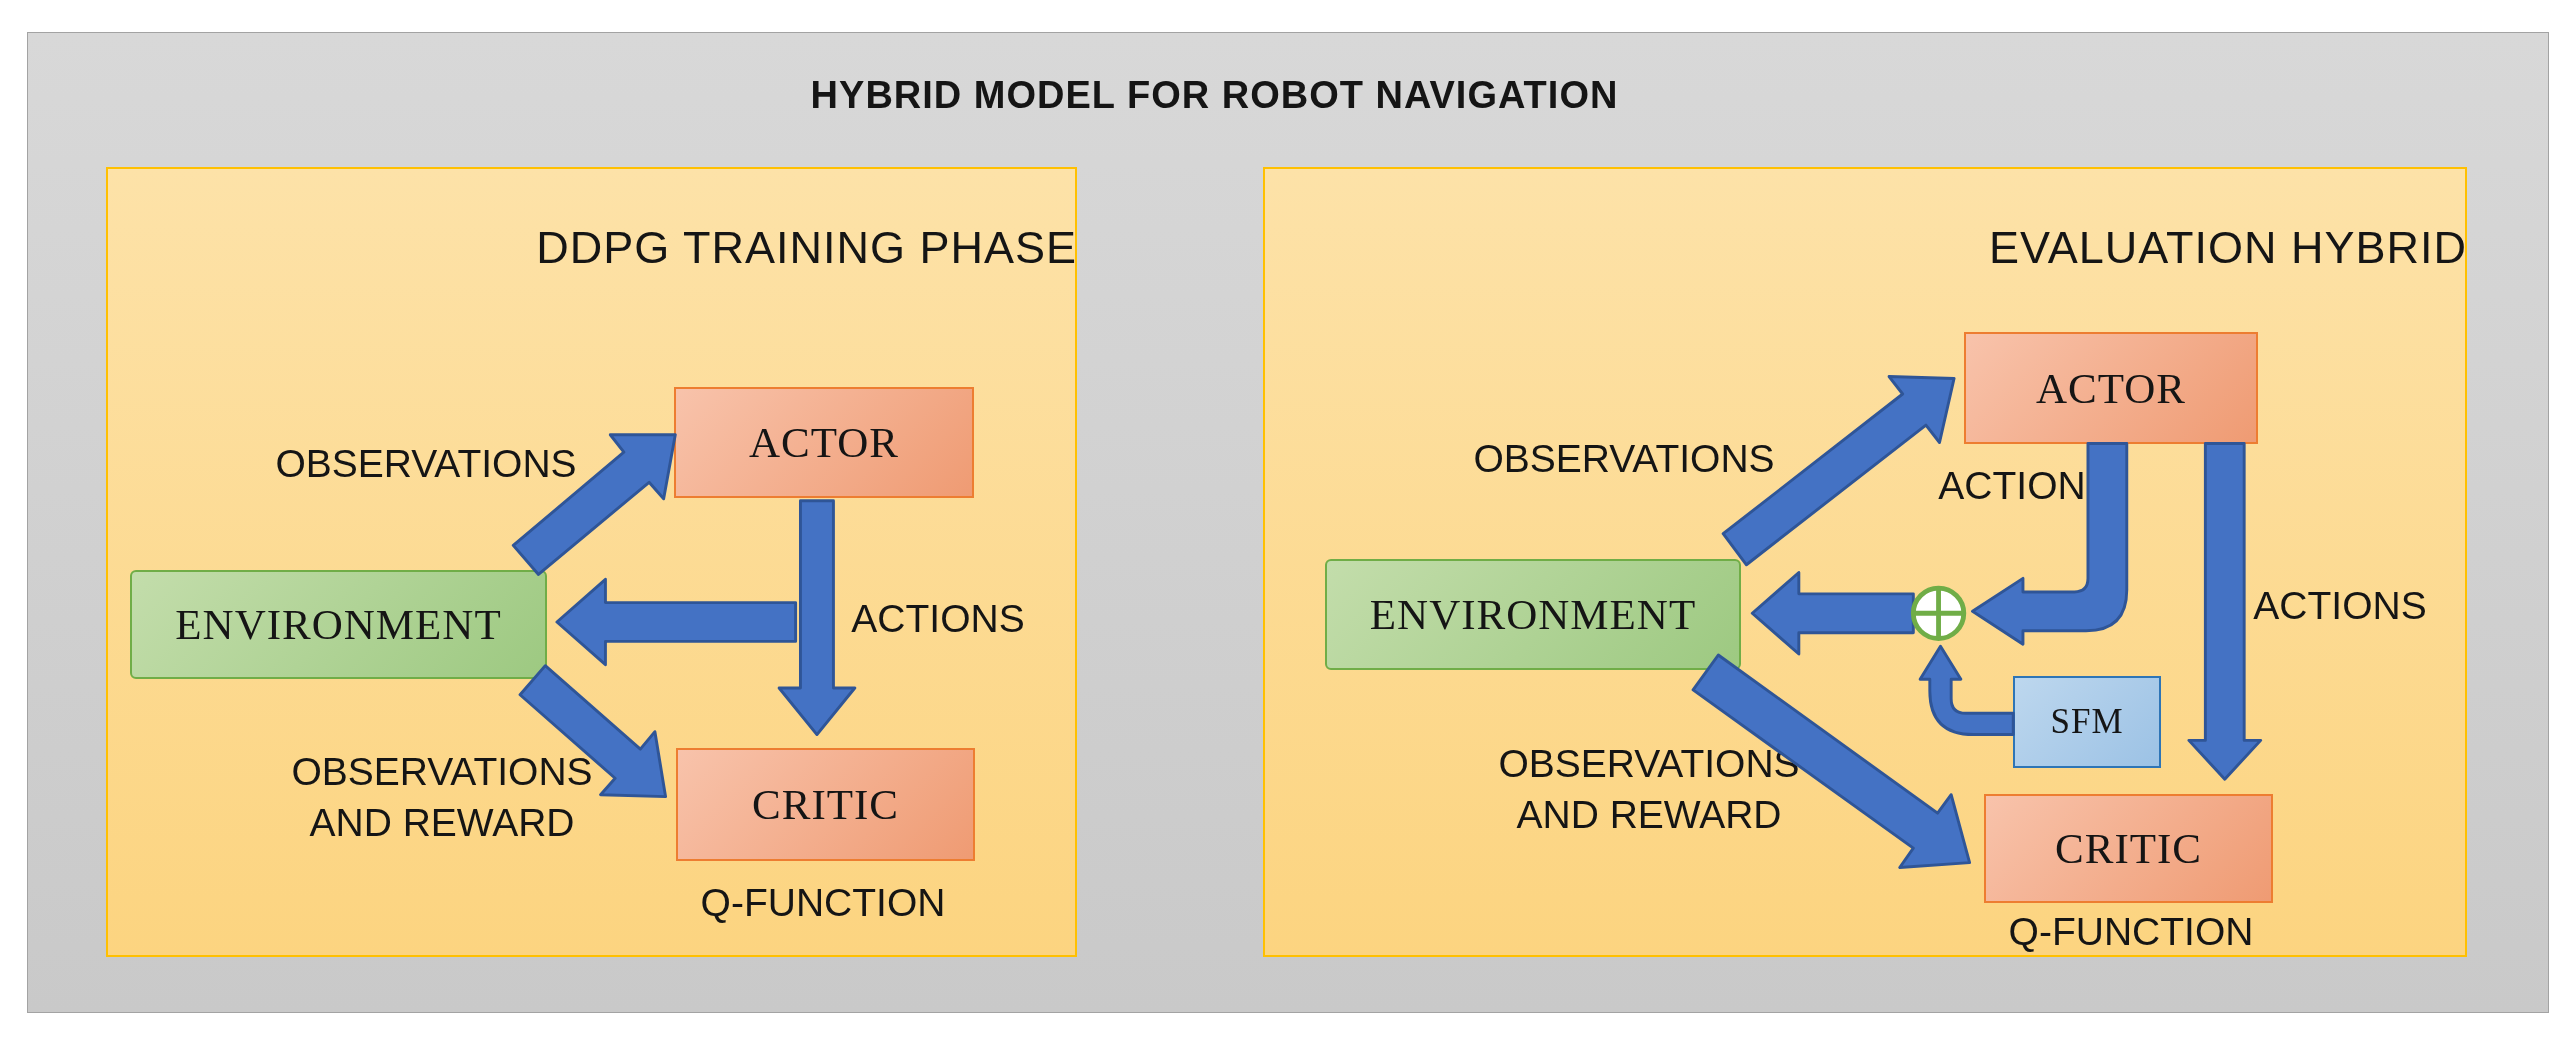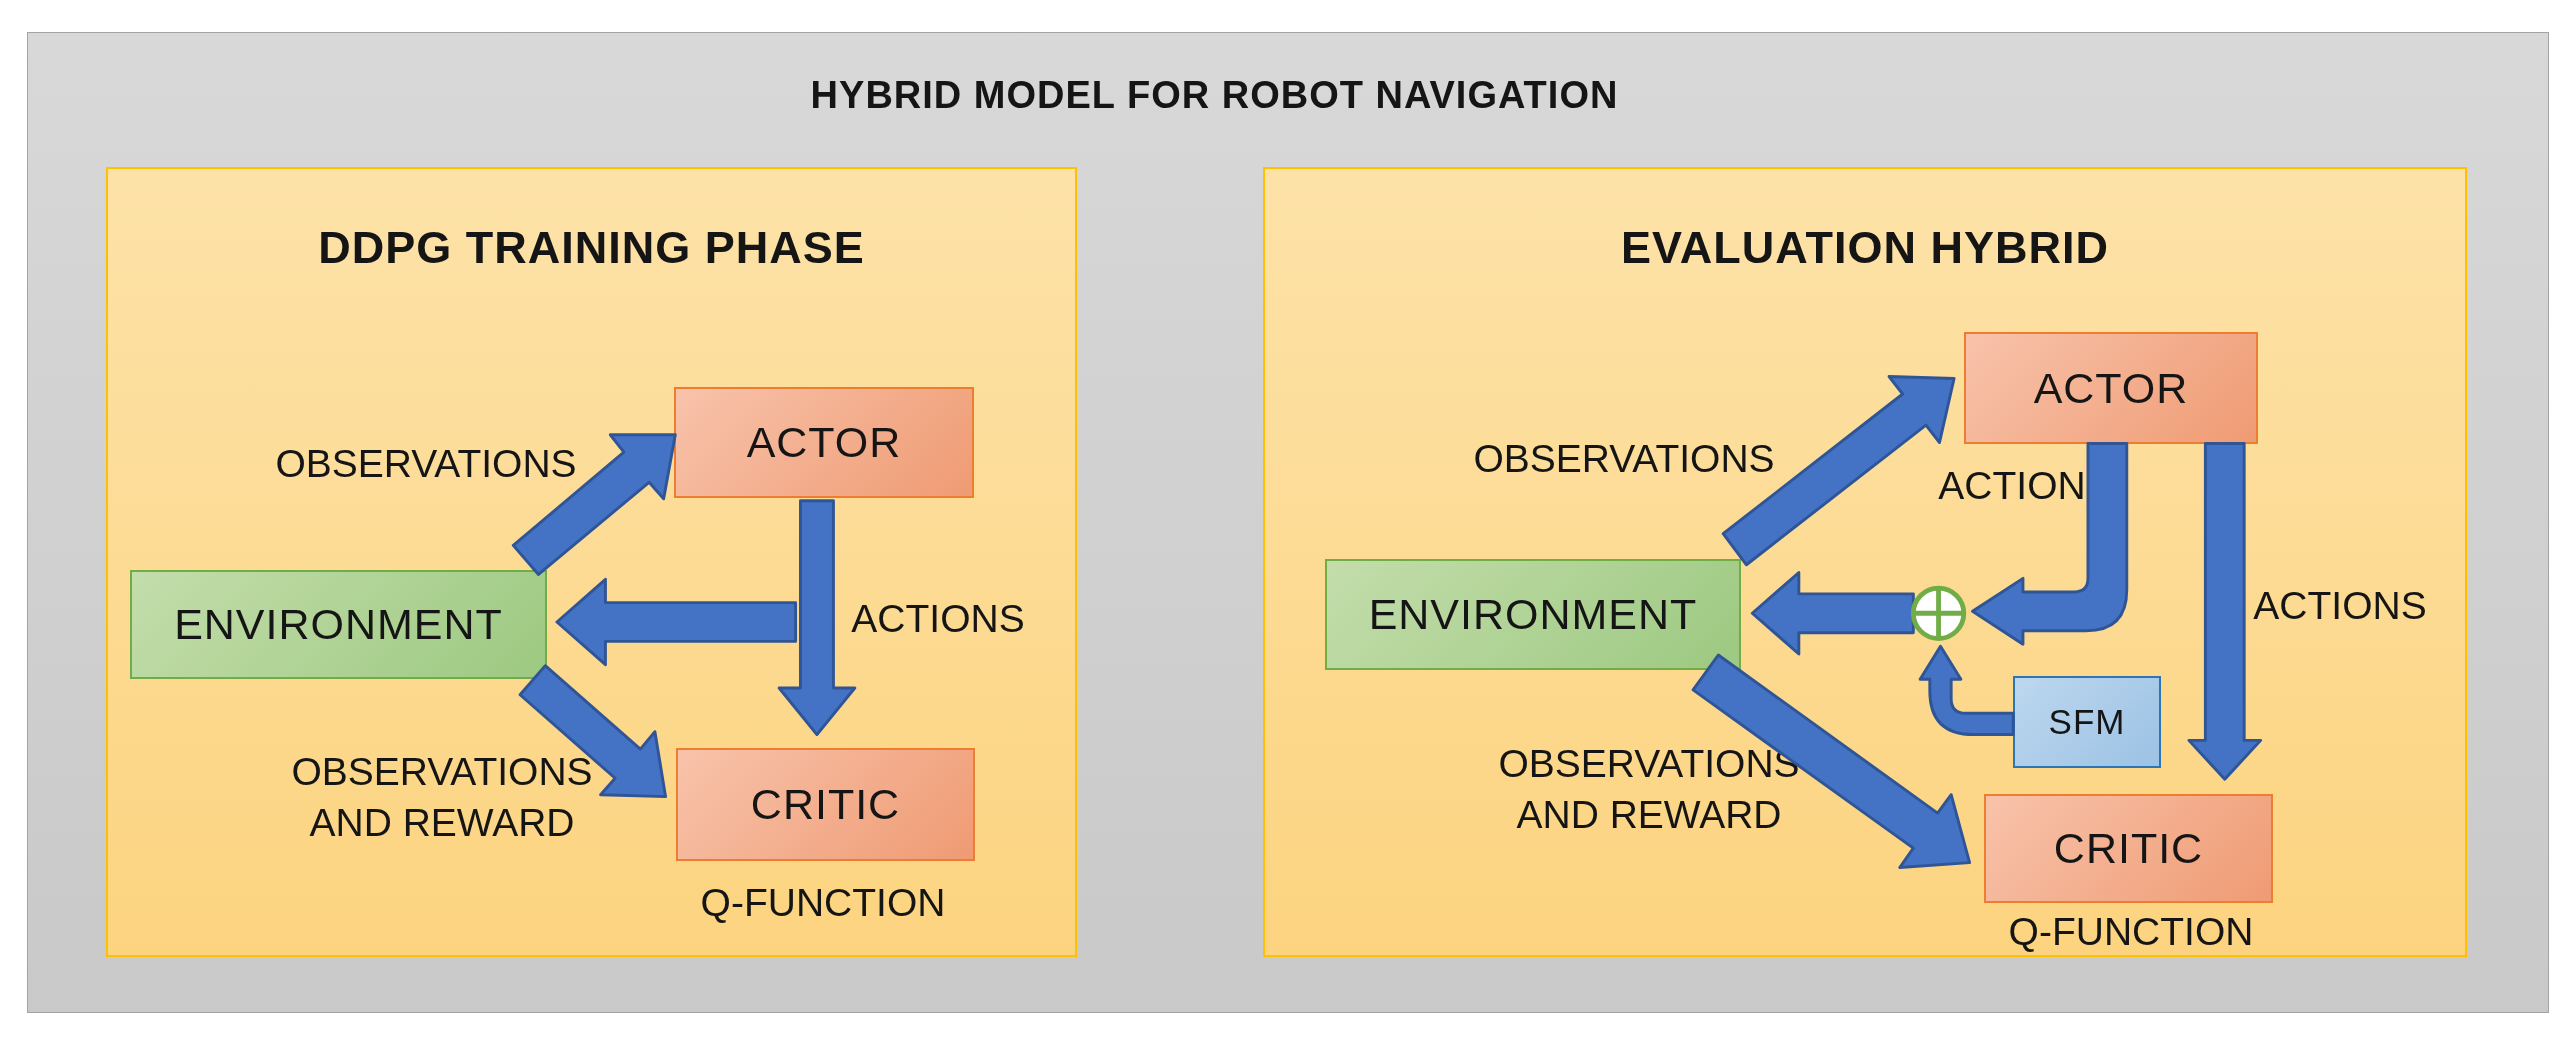--- a/index.html
+++ b/index.html
@@ -20,36 +20,37 @@
     text-align:center;font-size:38px;font-weight:bold;letter-spacing:1px;white-space:nowrap;
   }
   .panel{
     position:absolute;top:167px;height:790px;box-sizing:border-box;
     border:2.9px solid var(--panel-border,#FFC001);
     background:linear-gradient(180deg,var(--panel-bg-top,#FDE2A8),var(--panel-bg-bottom,#FCD480));
   }
   .panel.training{left:106px;width:971px;}
   .panel.evaluation{left:1263px;width:1204px;}
   .panel-title{
-    position:absolute;top:223px;height:50px;line-height:50px;text-align:center;
-    font-size:45px;font-weight:bold;letter-spacing:1px;white-space:nowrap;
+    position:absolute;top:223px;height:50px;line-height:50px;text-align:right;
+    font-size:45px;font-weight:normal;letter-spacing:1px;white-space:nowrap;
   }
   .panel-title.training{left:106px;width:971px;}
   .panel-title.evaluation{left:1263px;width:1204px;}
   .node{
     position:absolute;box-sizing:border-box;display:flex;align-items:center;justify-content:center;
-    font-size:43px;letter-spacing:1px;white-space:nowrap;border:2.9px solid;
+    font-size:43px;letter-spacing:1px;white-space:nowrap;border:2.9px solid;font-family:Liberation Serif, serif;
   }
   .node.salmon{
     background:linear-gradient(135deg,var(--salmon-top,#F8C3AB),var(--salmon-bottom,#EF9B73));
     border-color:var(--salmon-border,#ED7D31);
   }
   .node.green{
     background:linear-gradient(135deg,var(--green-top,#C3DDAB),var(--green-bottom,#9DC981));
     border-color:var(--green-border,#70AD47);
+    border-radius:6px;
   }
   .node.blue{
     background:linear-gradient(135deg,var(--blue-top,#BDD7EE),var(--blue-bottom,#9CC2E5));
     border-color:var(--blue-border,#2E75B6);
     font-size:35px;
     text-align:center;
   }
   .lbl{
     position:absolute;transform:translate(-50%,-50%);
     font-size:39px;text-align:center;white-space:nowrap;line-height:51px;

